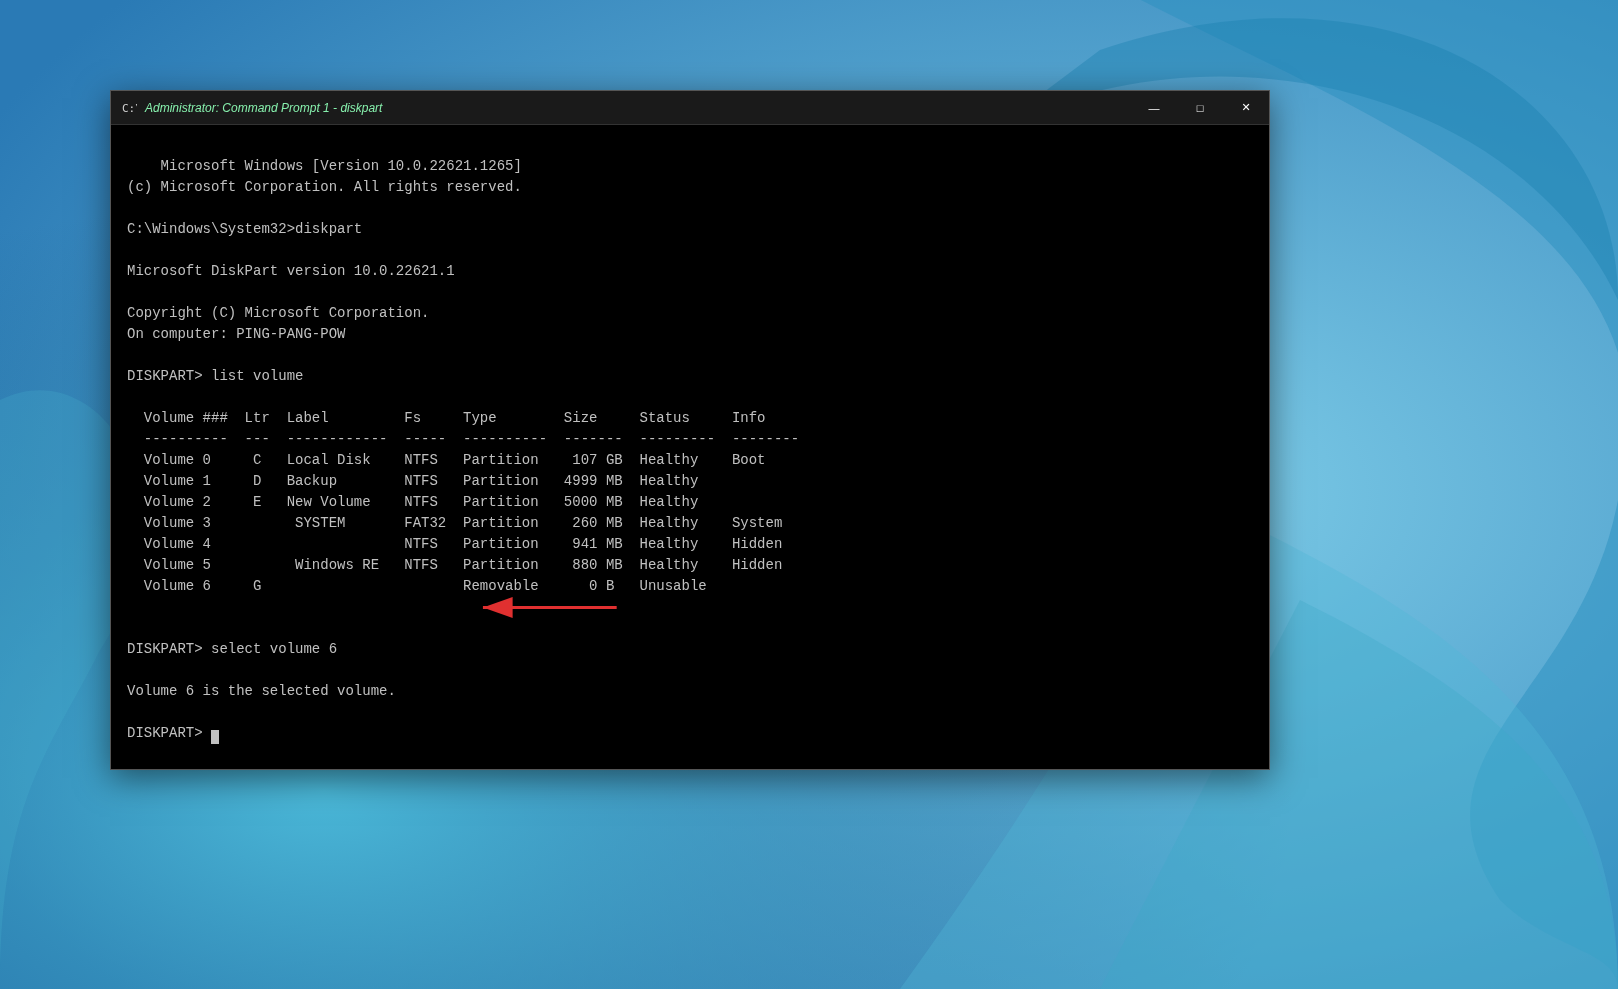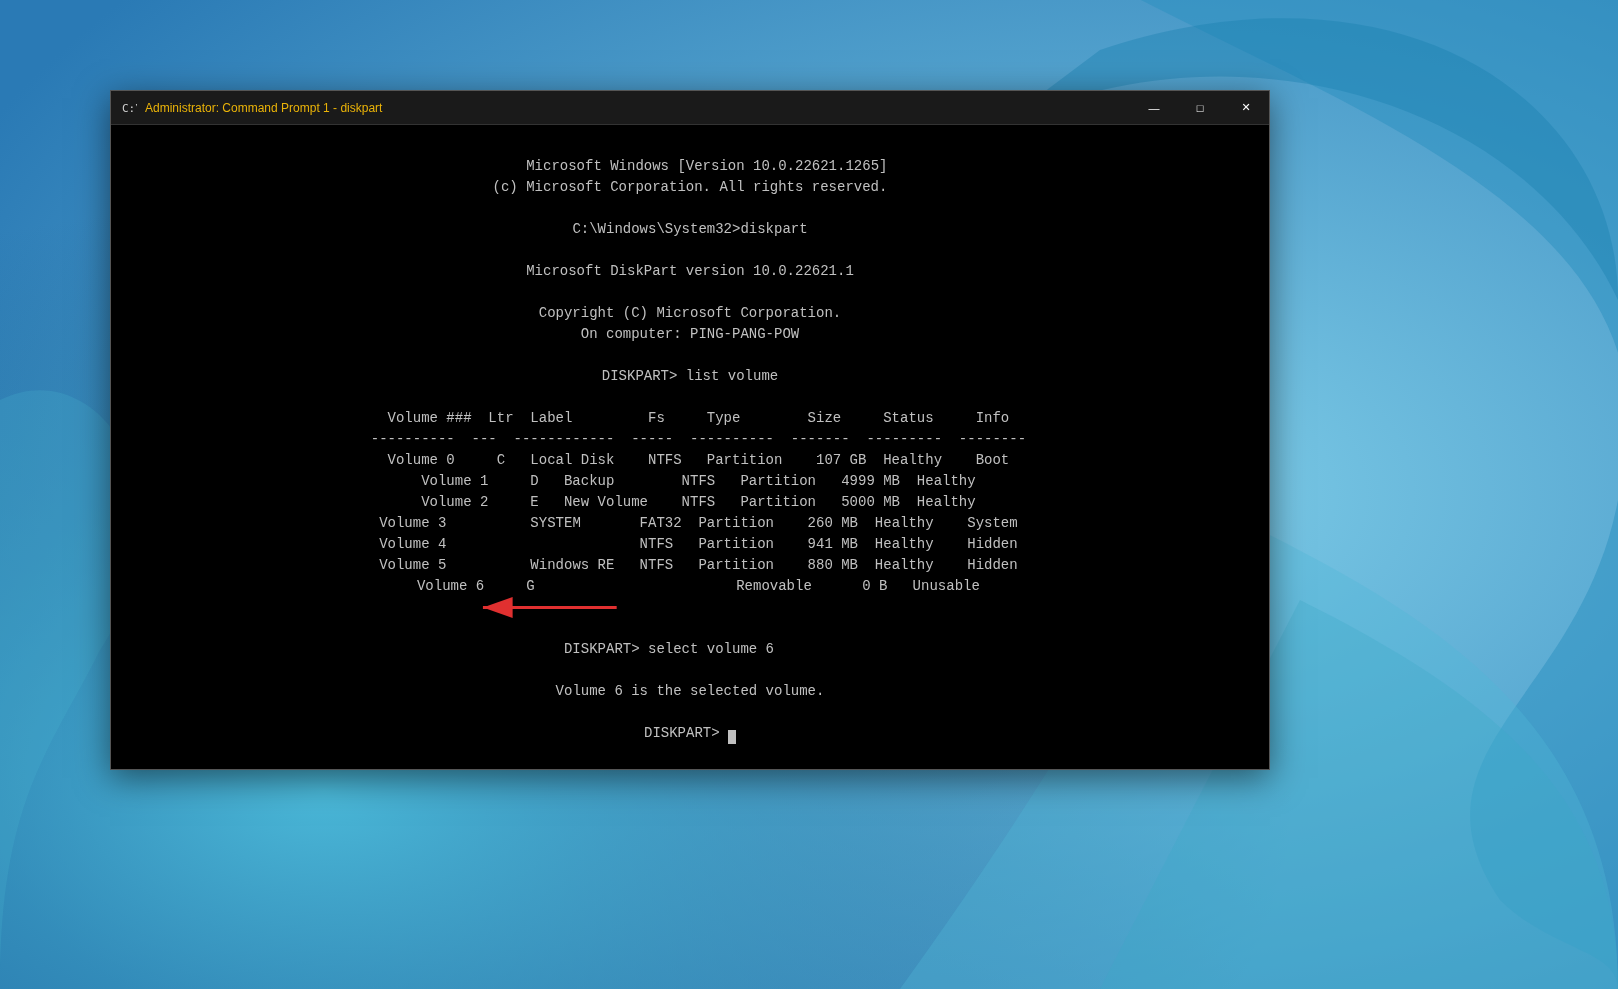--- a/index.html
+++ b/index.html
@@ -68,23 +68,24 @@
       align-items: center;
       justify-content: center;
     }
 
     .title-bar-icon svg {
       width: 16px;
       height: 16px;
     }
 
     .title-text {
-      color: #eab308;
+      color: #86efac;
       font-size: 12px;
       font-family: 'Segoe UI', sans-serif;
+      font-style: italic;
     }
 
     .title-bar-controls {
       display: flex;
       height: 34px;
     }
 
     .ctrl-btn {
       width: 46px;
       height: 34px;
@@ -104,21 +105,20 @@
       flex: 1;
       background: #000;
       color: #c0c0c0;
       font-family: 'Courier New', Consolas, monospace;
       font-size: 14px;
       line-height: 1.5;
       padding: 10px 16px;
       overflow-y: auto;
       white-space: pre;
       position: relative;
-      text-align: center;
     }
 
     .terminal-content::-webkit-scrollbar {
       width: 12px;
     }
     .terminal-content::-webkit-scrollbar-track {
       background: #333;
     }
     .terminal-content::-webkit-scrollbar-thumb {
       background: #666;

